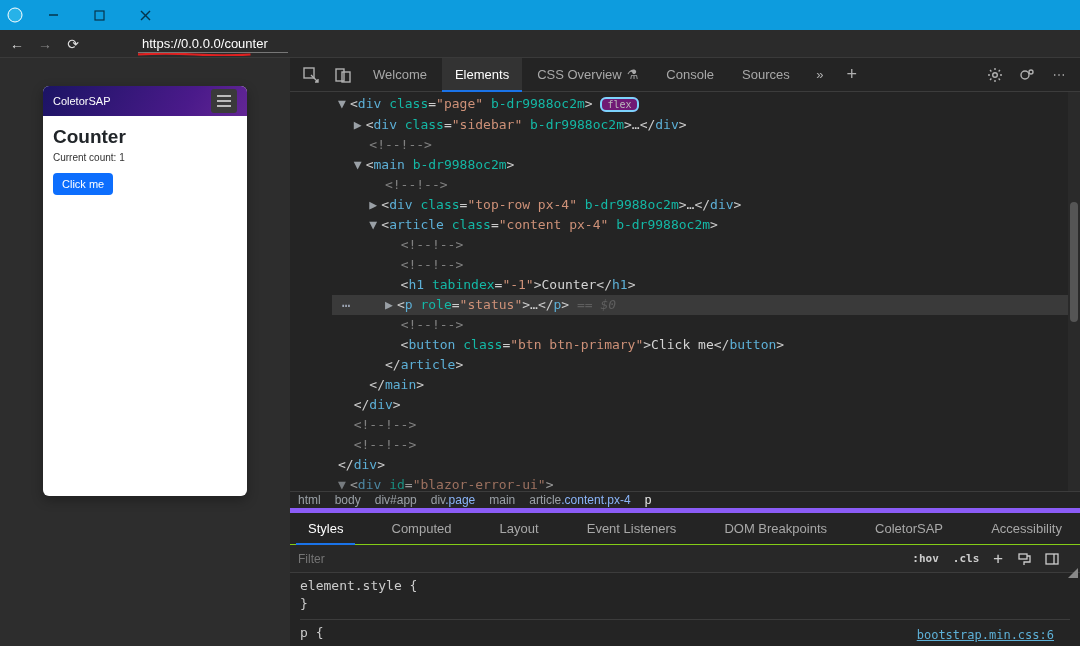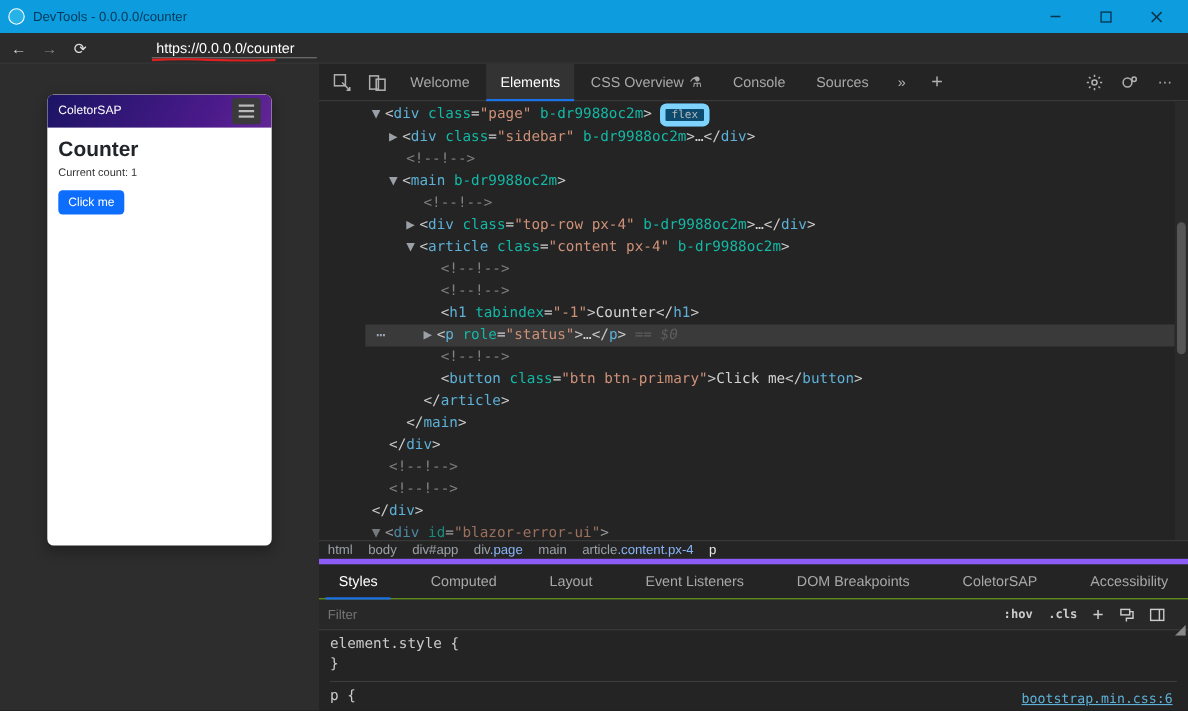--- a/index.html
+++ b/index.html
@@ -43,51 +43,50 @@
 .dom-tree .ln { white-space: pre; padding-left: 6px; }
 .dom-tree .ln.sel { background: #3a3a3a; position: relative; }
 .dots { position: absolute; left: 10px; color: #9da5b4; font-size: 14px; }
 .dom-tree .arrow { display: inline-block; width: 12px; color: #9aa0a6; }
 .tag { color: #5db0d7; }
 .attr { color: #14b8a6; }
 .val { color: #ce9178; }
 .txt { color: #d4d4d4; }
 .str { color: #d4d4d4; }
 .cmt { color: #808080; }
-.pill { font-size: 10px; background: #0c4a6e; border: 5px solid #7dd3fc; border-radius: 6px; padding: 0 5px; color: #bbb; }
+.pill { font-size: 10px; background: #701a75; border: 2px solid #7dd3fc; border-radius: 6px; padding: 0 5px; color: #bbb; }
 .ghost { color: #5e5e5e; font-style: italic; }
 .dom-scroll { width: 12px; background: #2a2a2a; position: relative; }
 .dom-thumb { position: absolute; top: 110px; left: 2px; width: 8px; height: 120px; background: #555; border-radius: 4px; }
 
 .crumbs { height: 22px; border-top: 1px solid #3c3c3c; border-bottom: 5px solid #8b5cf6; display: flex; align-items: center; padding: 0 8px; gap: 14px; font-size: 12px; color: #9aa0a6; }
 .crumbs span.sel { color: #eaeaea; }
 .crumbs .cpart .cls { color: #8ab4f8; }
 
 .subtabs { height: 32px; display: flex; align-items: center; border-bottom: 1px solid #84cc16; padding: 0 6px; gap: 2px; justify-content: space-between; }
 .subtabs .stab { padding: 0 12px; height: 32px; display: flex; align-items: center; color: #a8a8a8; font-size: 13px; position: relative; }
 .subtabs .stab.active { color: #fff; }
 .subtabs .stab.active::after { content: ""; position: absolute; left: 0; right: 0; bottom: 0; height: 2px; background: #1a73e8; }
 
 .filterbar { height: 28px; display: flex; align-items: center; border-bottom: 1px solid #3c3c3c; background: #282828; }
 .filterbar input { flex: 1; background: transparent; border: none; color: #ccc; padding: 0 8px; font-size: 12px; outline: none; }
 .filterbar .fbtn { height: 26px; padding: 0 7px; display: flex; align-items: center; color: #ccc; font-size: 11px; font-family: Consolas, monospace; }
 
 .styles-src { font-family: Consolas, Menlo, monospace; font-size: 13px; padding: 4px 10px; color: #ccc; line-height: 18px; position: relative; }
-.styles-src .srclink { position: absolute; right: 14px; bottom: 2px; color: #5db0d7; text-decoration: underline; font-size: 12px; }
+.styles-src .srclink { position: absolute; right: 26px; bottom: 2px; color: #5db0d7; text-decoration: underline; font-size: 12px; }
 </style>
 </head>
 <body>
 
 <div class="titlebar">
   <div class="icon-wrap">
     <svg viewBox="0 0 18 18">
         <circle cx="9" cy="9" r="7" fill="#27b2e8" stroke="#fff" stroke-width="1"></circle>
       </svg>
   </div>
-  <div class="title">DevTools - 0.0.0.0/counter</div>
   <div class="winbtn">
       <svg width="11" height="11">
         <line x1="1" y1="5" x2="10" y2="5" stroke="currentColor" stroke-width="1.5"></line>
       </svg>
     </div>
   <div class="winbtn">
       <svg width="11" height="11">
         <rect x="1" y="1" width="9" height="9" fill="none" stroke="currentColor" stroke-width="1.2"></rect>
       </svg>
     </div>

